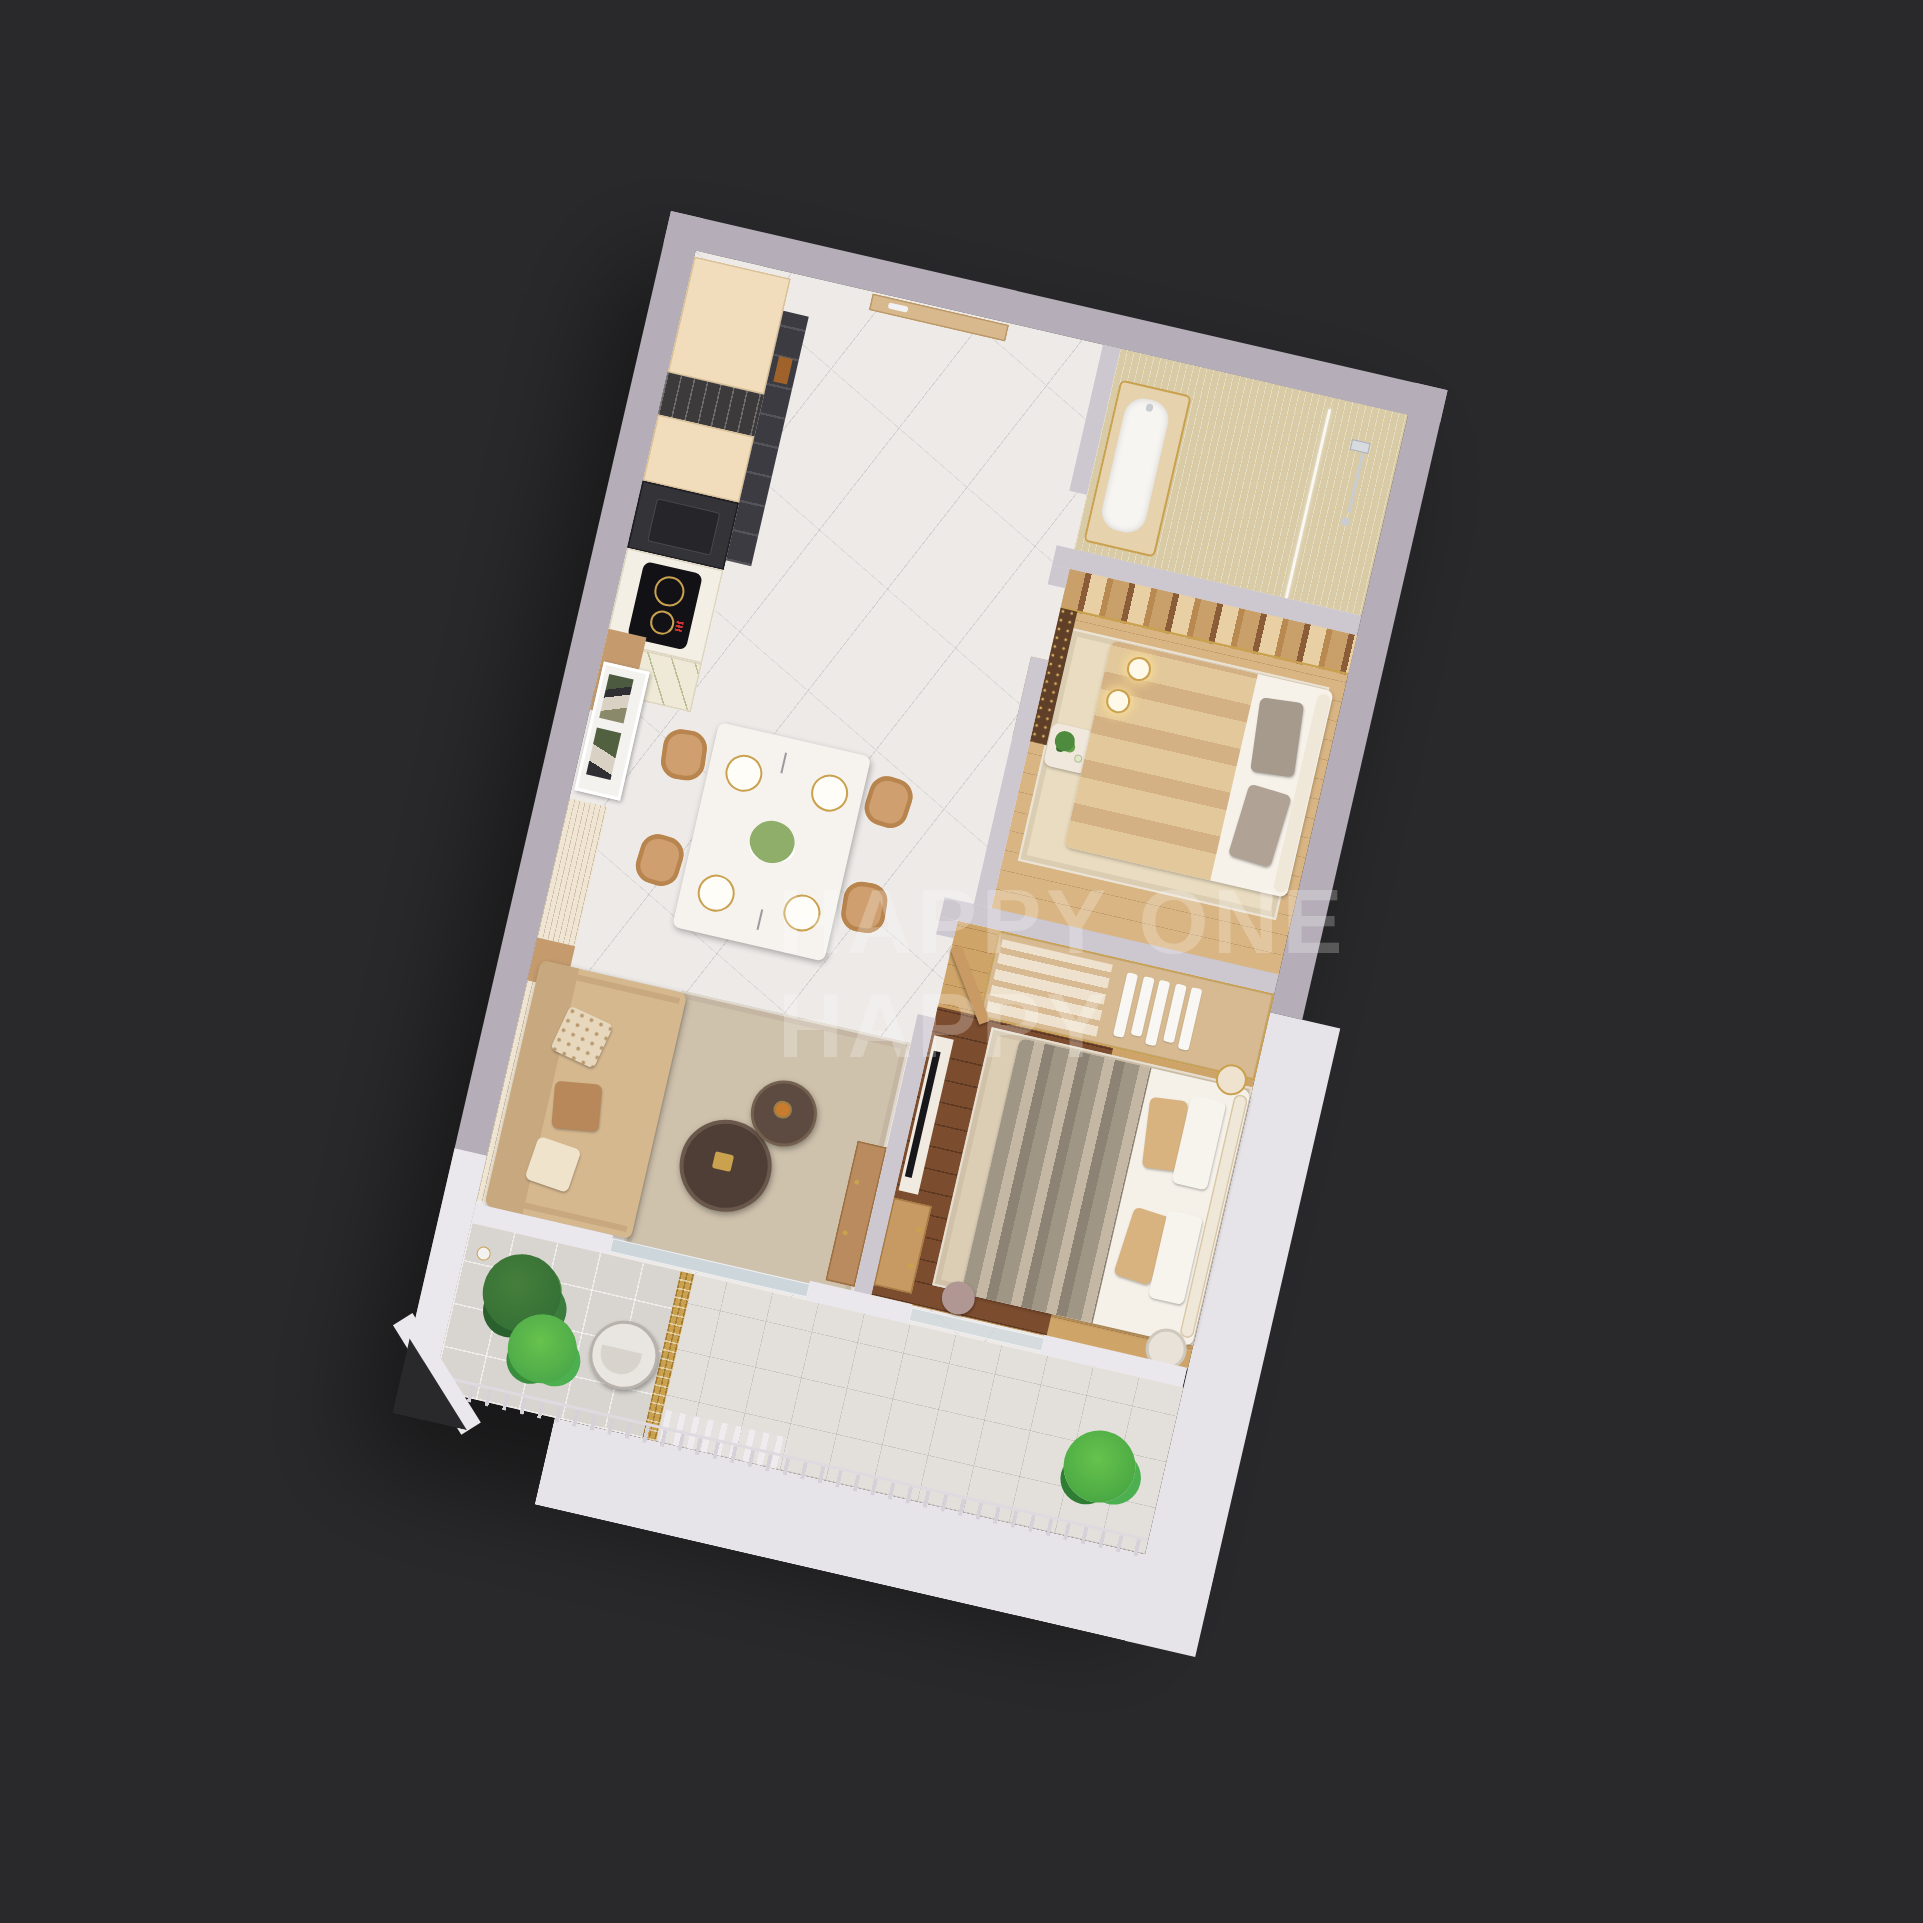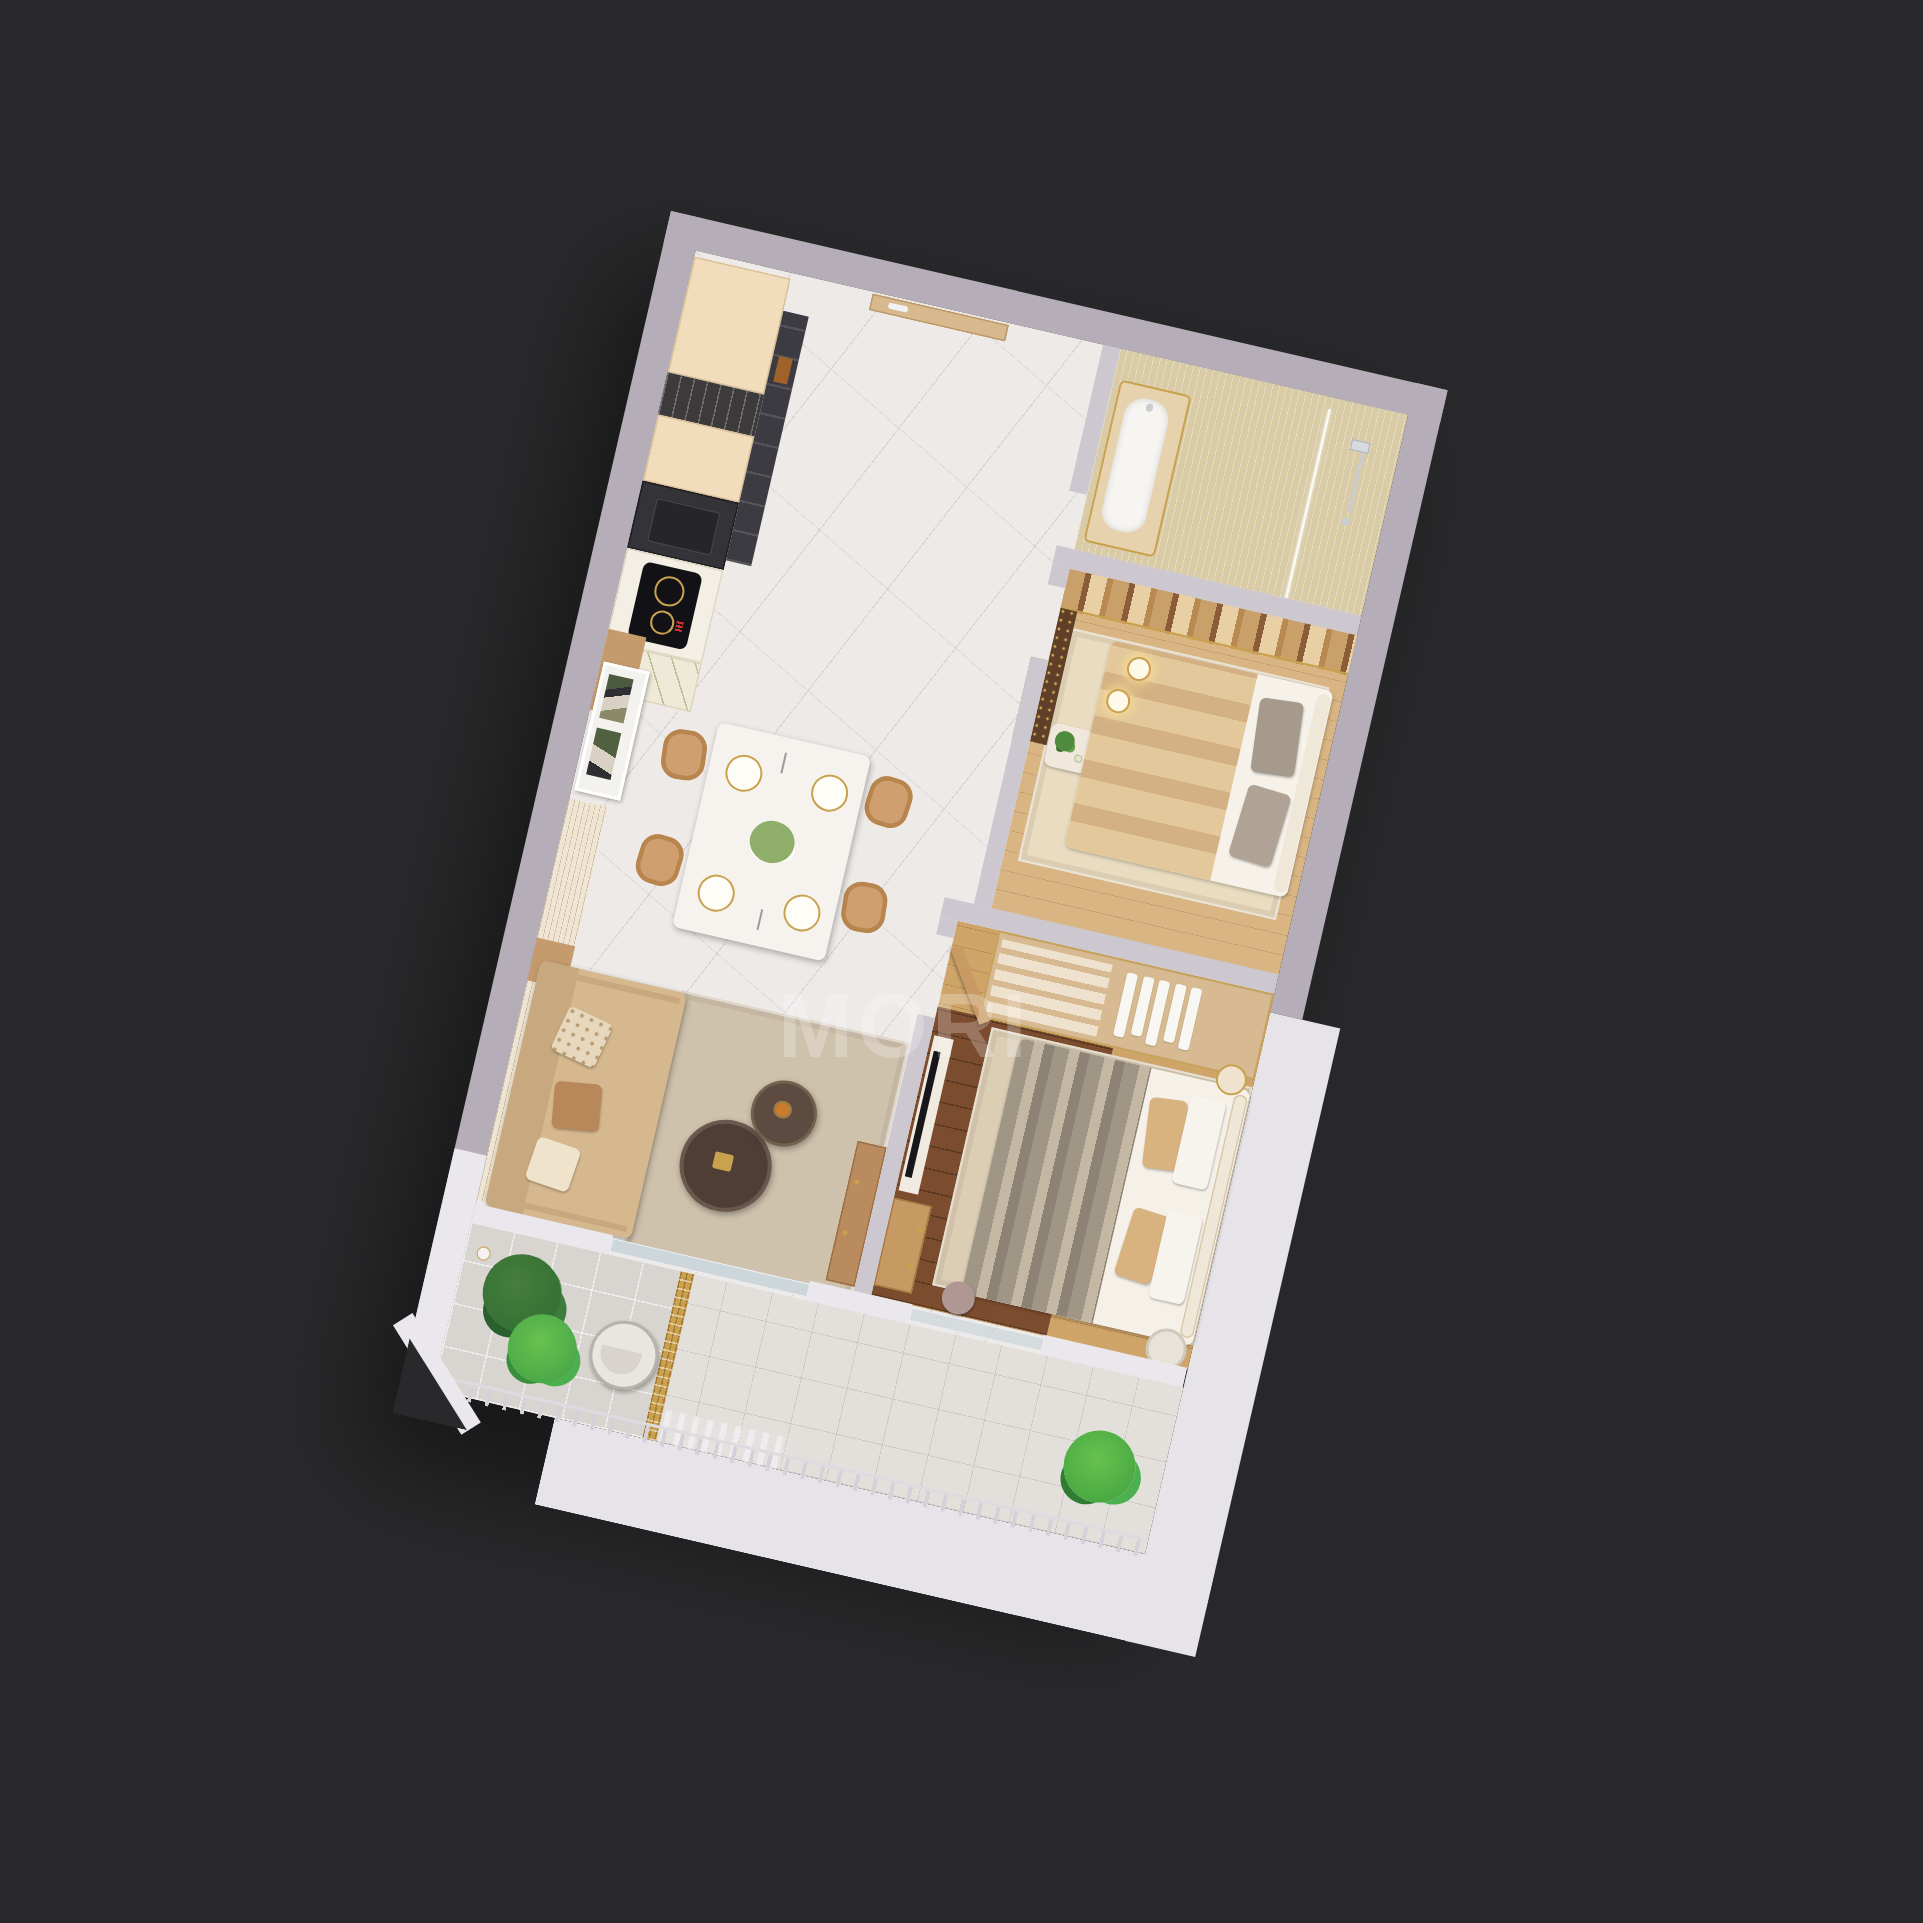--- a/index.html
+++ b/index.html
@@ -225,16 +225,16 @@
       <div class="abs" style="left:7.5px;top:25.6px;width:41px;height:25.6px;background:#d8d3cd;border-radius:0 0 20px 20px;"></div>
     </div>
     <div class="abs round" style="left:664px;top:1091px;width:72px;height:72px;background:radial-gradient(circle at 45% 40%,#67c24d,#3fa03f);box-shadow:16.5px 7.5px 0 -9px #4caf50,-10.5px 15px 0 -10.5px #2e7d32,7.5px -7.5px 0 -12px #7ccf5a;"></div>
     <div class="abs slatfence" style="left:265px;top:1169px;width:128px;height:33px;"></div>
     <div class="abs railing" style="left:33px;top:1186px;width:730px;height:16.5px;"></div>
 
     <div class="abs wallw" style="left:-4.5px;top:1132px;width:129px;height:22.5px;transform:rotate(45deg);transform-origin:0 0;"></div>
     <div class="abs" style="left:-1.5px;top:1157px;width:77px;height:77px;background:#29282a;clip-path:polygon(0 0,100% 100%,0 100%);"></div>
   </div>
 
-  <div class="abs" id="watermark"><br><span>MORI</span></div>
+  <div class="abs" id="watermark"><span>HAPPY ONE</span><br><span>HAPPY</span></div>
 
 </div>
 
 
 </body></html>

